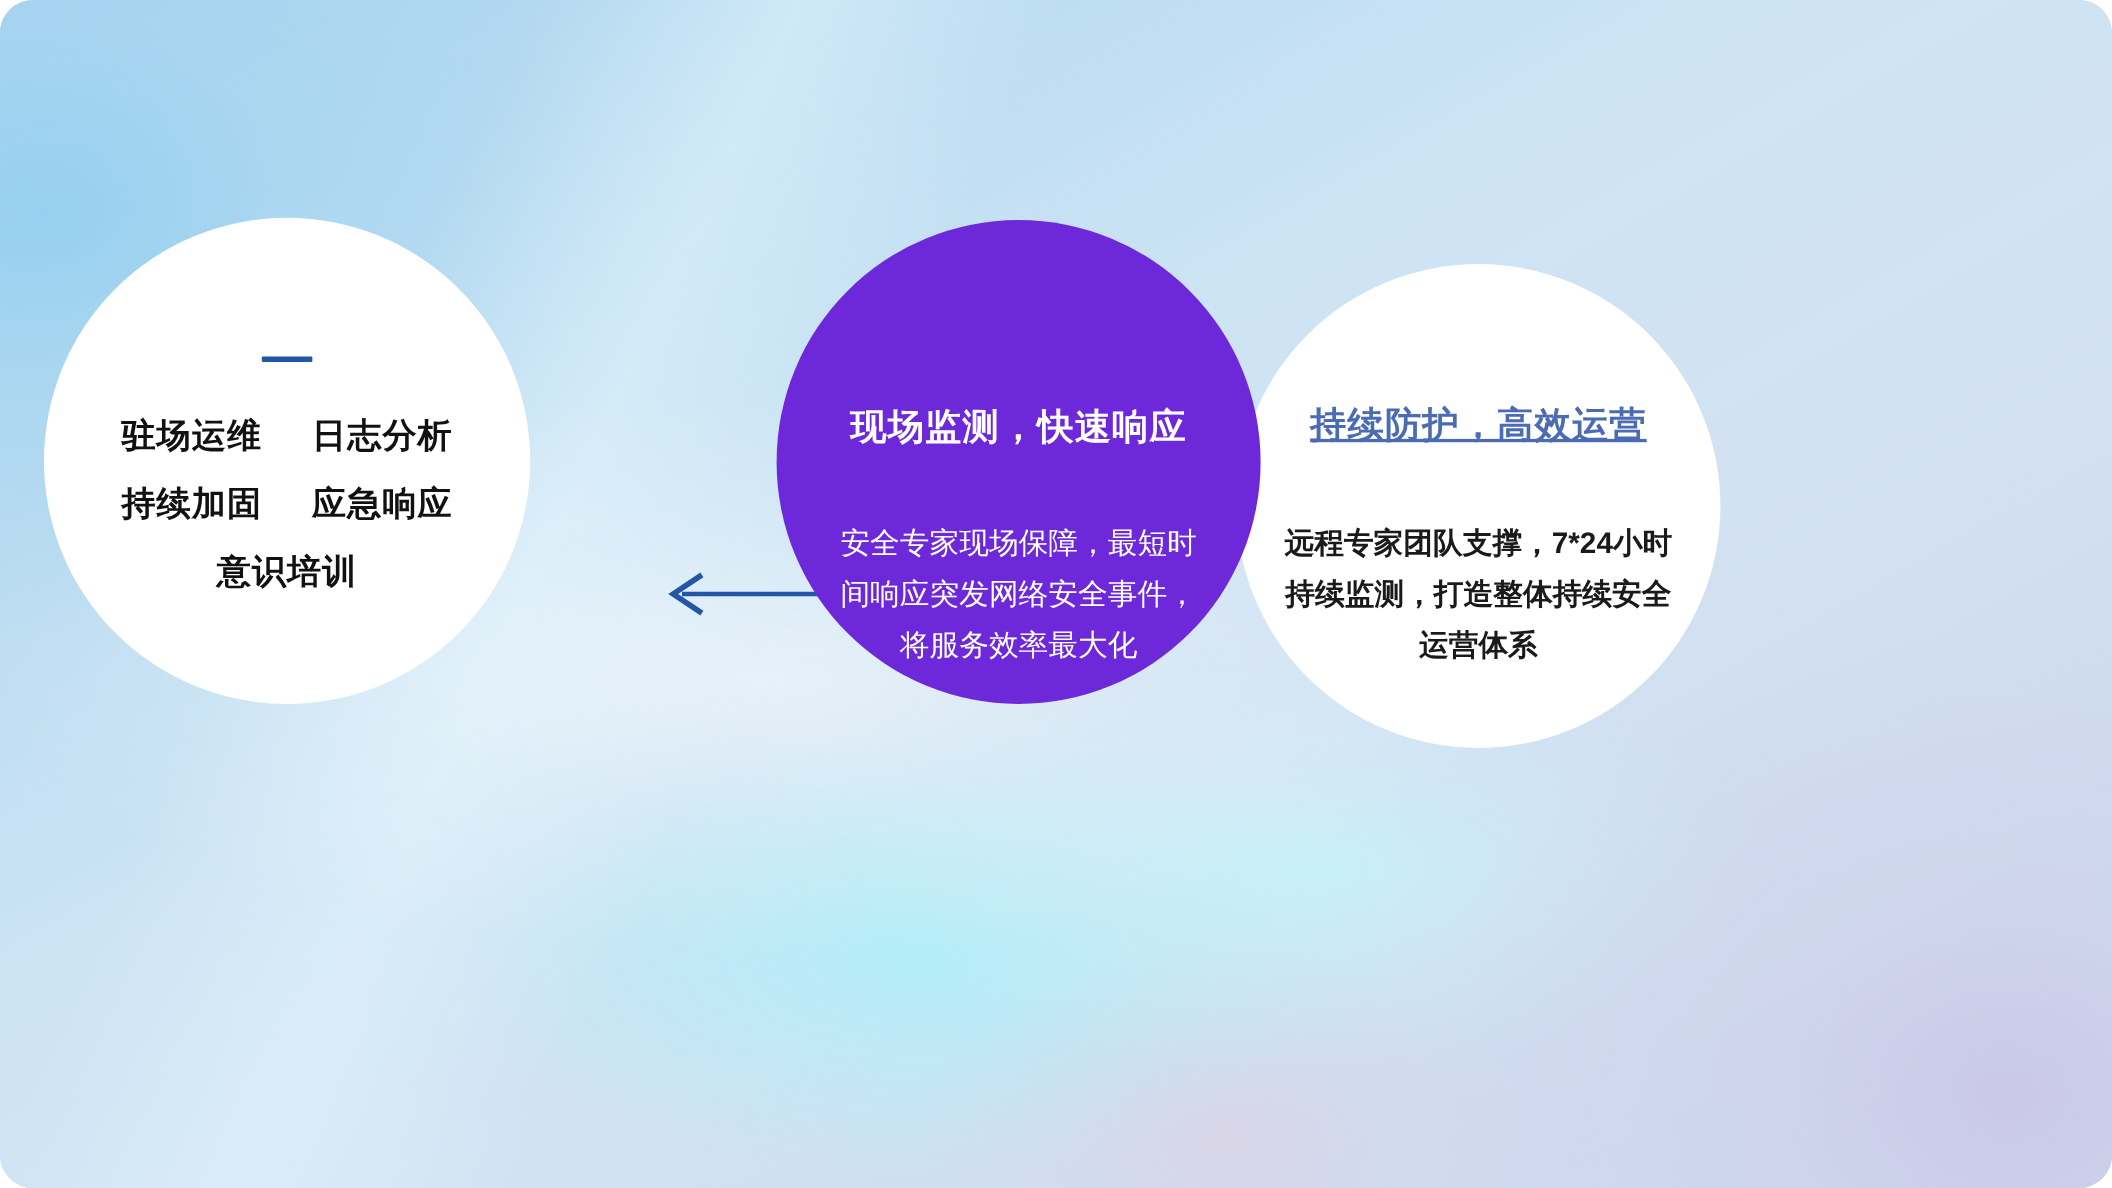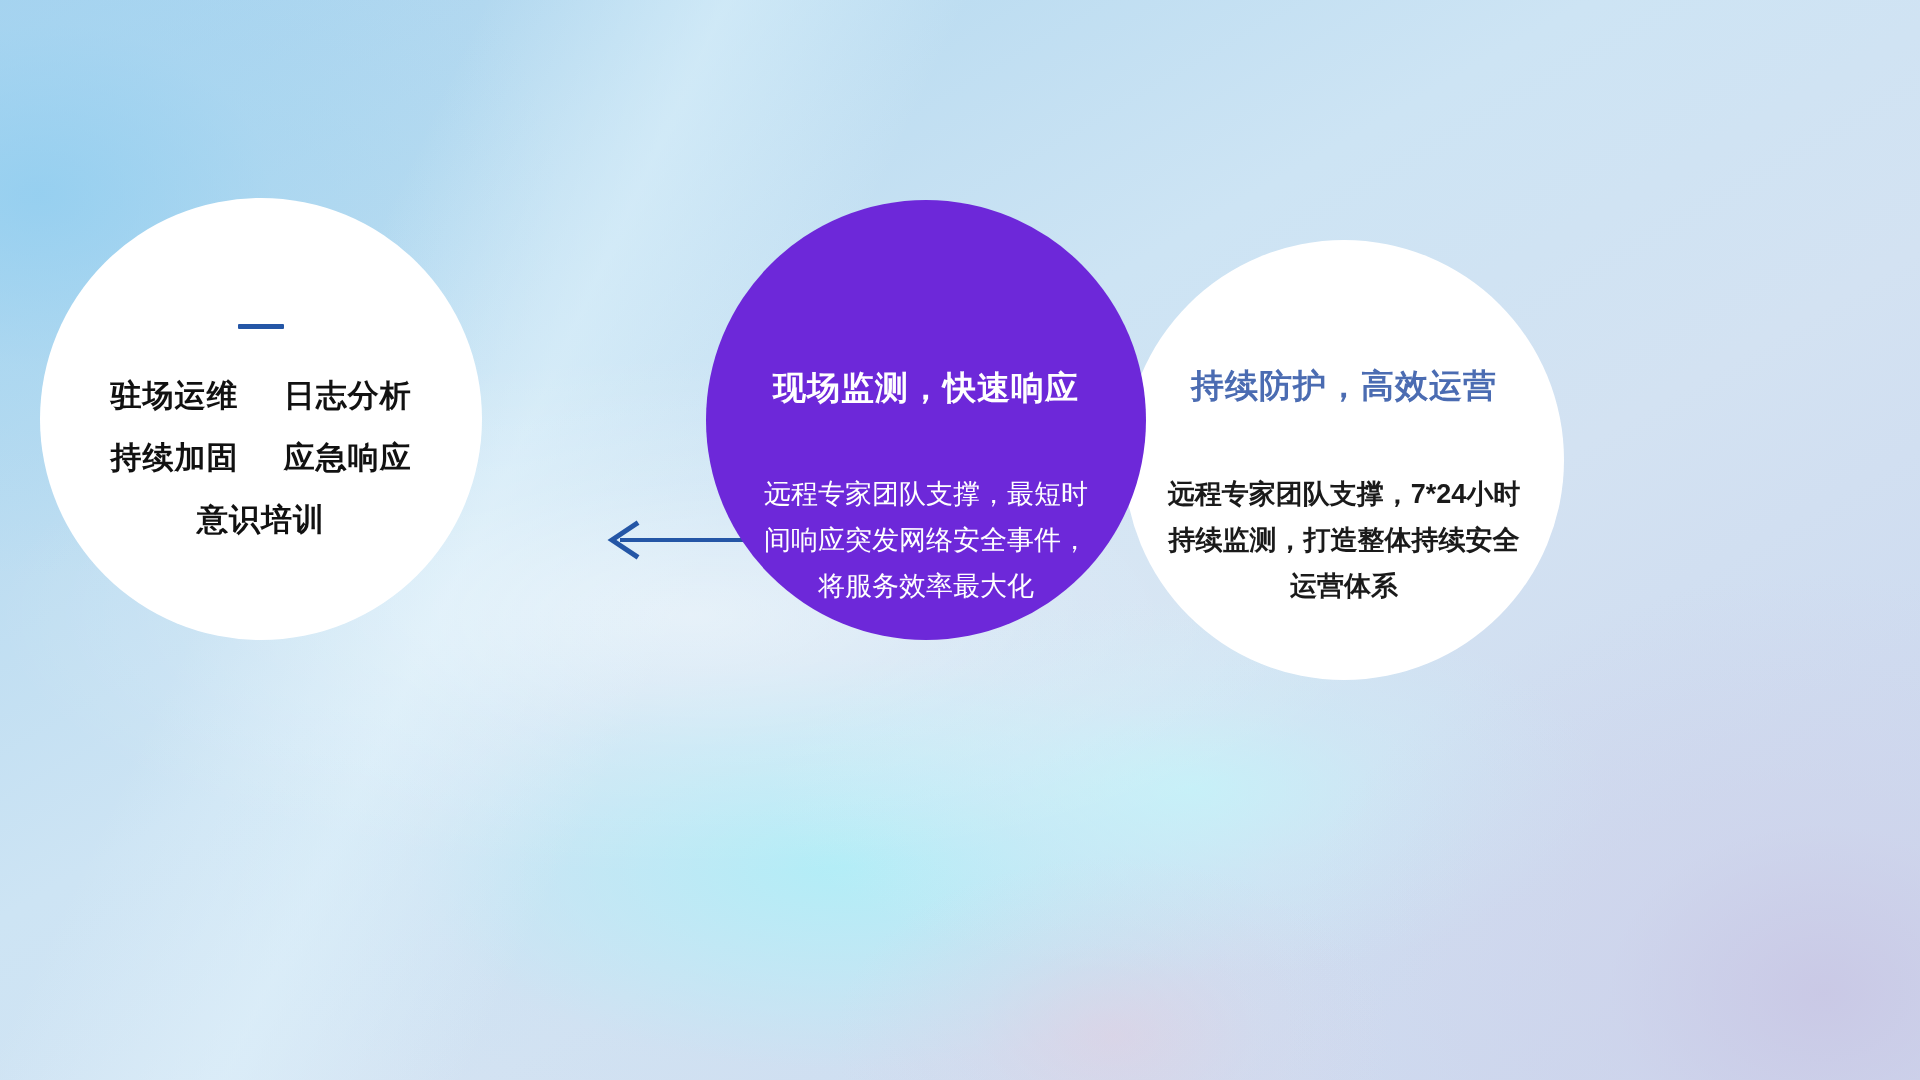--- a/index.html
+++ b/index.html
@@ -11,20 +11,21 @@
     overflow: hidden;
     font-family: "Liberation Sans", "DejaVu Sans", sans-serif;
   }
 
   #slide {
     position: relative;
     width: 1920px;
     height: 1080px;
     overflow: hidden;
     background: #bcd9ee;
+    border-radius: 30px;
   }
 
   
   .bg-layer {
     position: absolute;
     inset: 0;
     pointer-events: none;
   }
 
   .bg-base {
@@ -170,20 +171,21 @@
   }
 
   
   .right-title {
     margin-top: 124px;
     color: #4b6cb2;
     font-weight: bold;
     font-size: 33px;
     letter-spacing: 1px;
     white-space: nowrap;
+    text-decoration: underline;
   }
 
   .right-body {
     margin-top: 62px;
     width: 372px;
     color: #1a1a1a;
     font-size: 27px;
     line-height: 46px;
     text-align: center;
     font-weight: bold;
@@ -237,16 +239,16 @@
     </div>
   </div>
 
   <div class="circle circle-right-white">
     <div class="right-title">持续防护，高效运营</div>
     <div class="right-body">远程专家团队支撑，7*24小时持续监测，打造整体持续安全运营体系</div>
   </div>
 
   <div class="circle circle-dark">
     <div class="dark-title">现场监测，快速响应</div>
-    <div class="dark-body">远程专家团队支撑，最短时间响应突发网络安全事件，将服务效率最大化</div>
+    <div class="dark-body">安全专家现场保障，最短时间响应突发网络安全事件，将服务效率最大化</div>
   </div>
 
 </div>
 
 </body></html>

